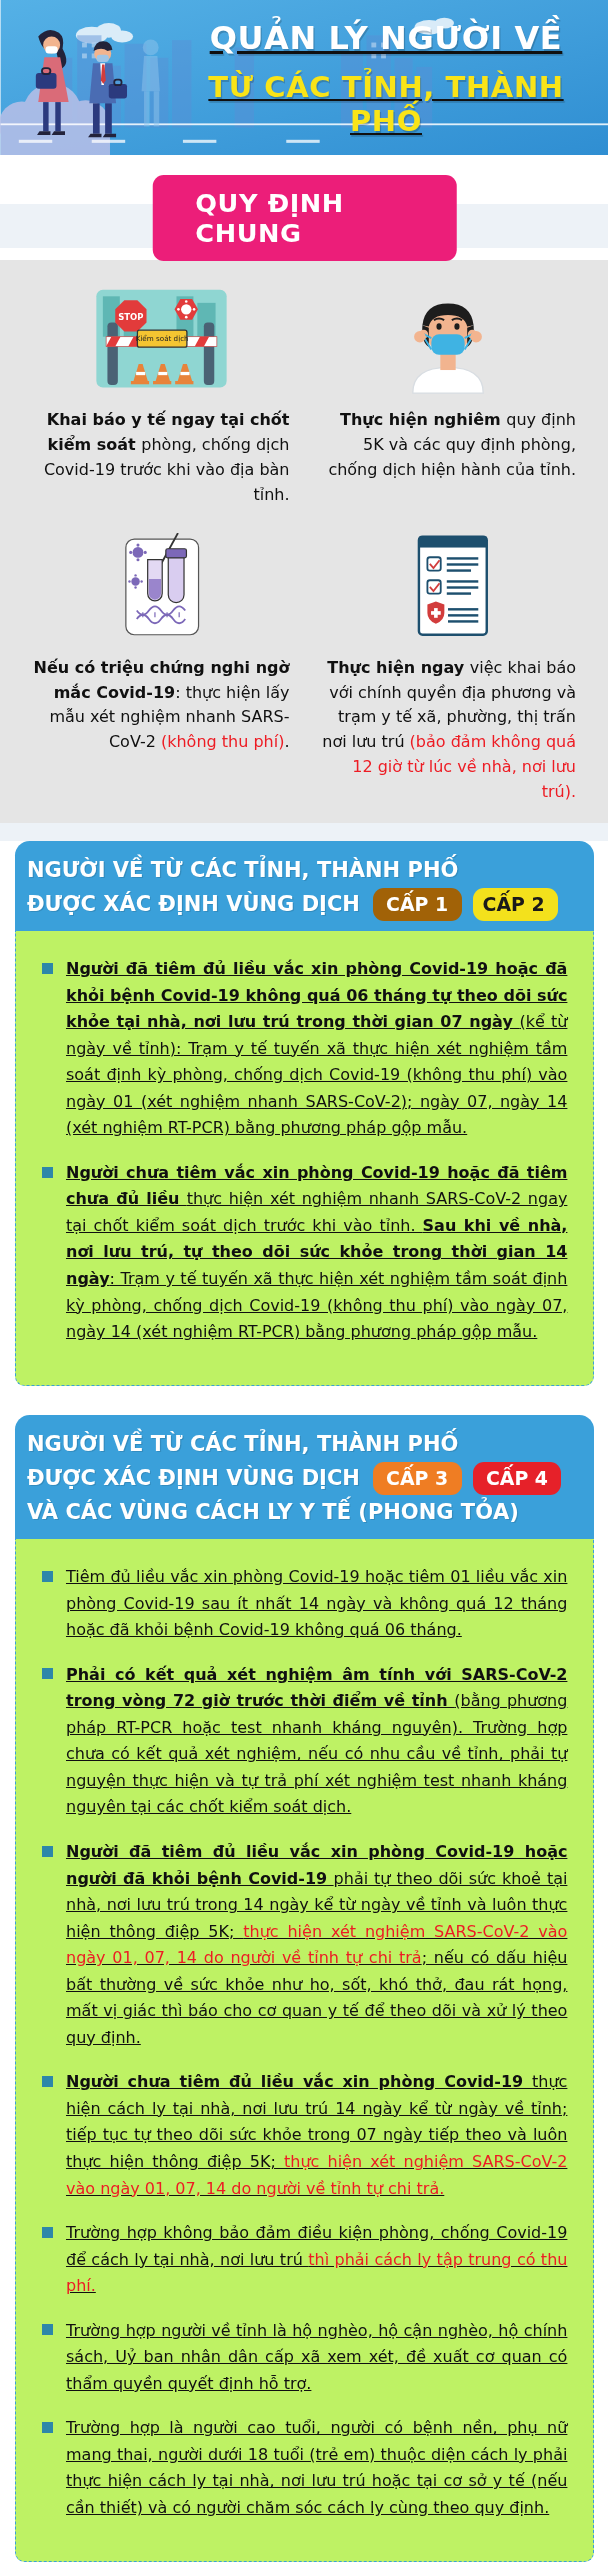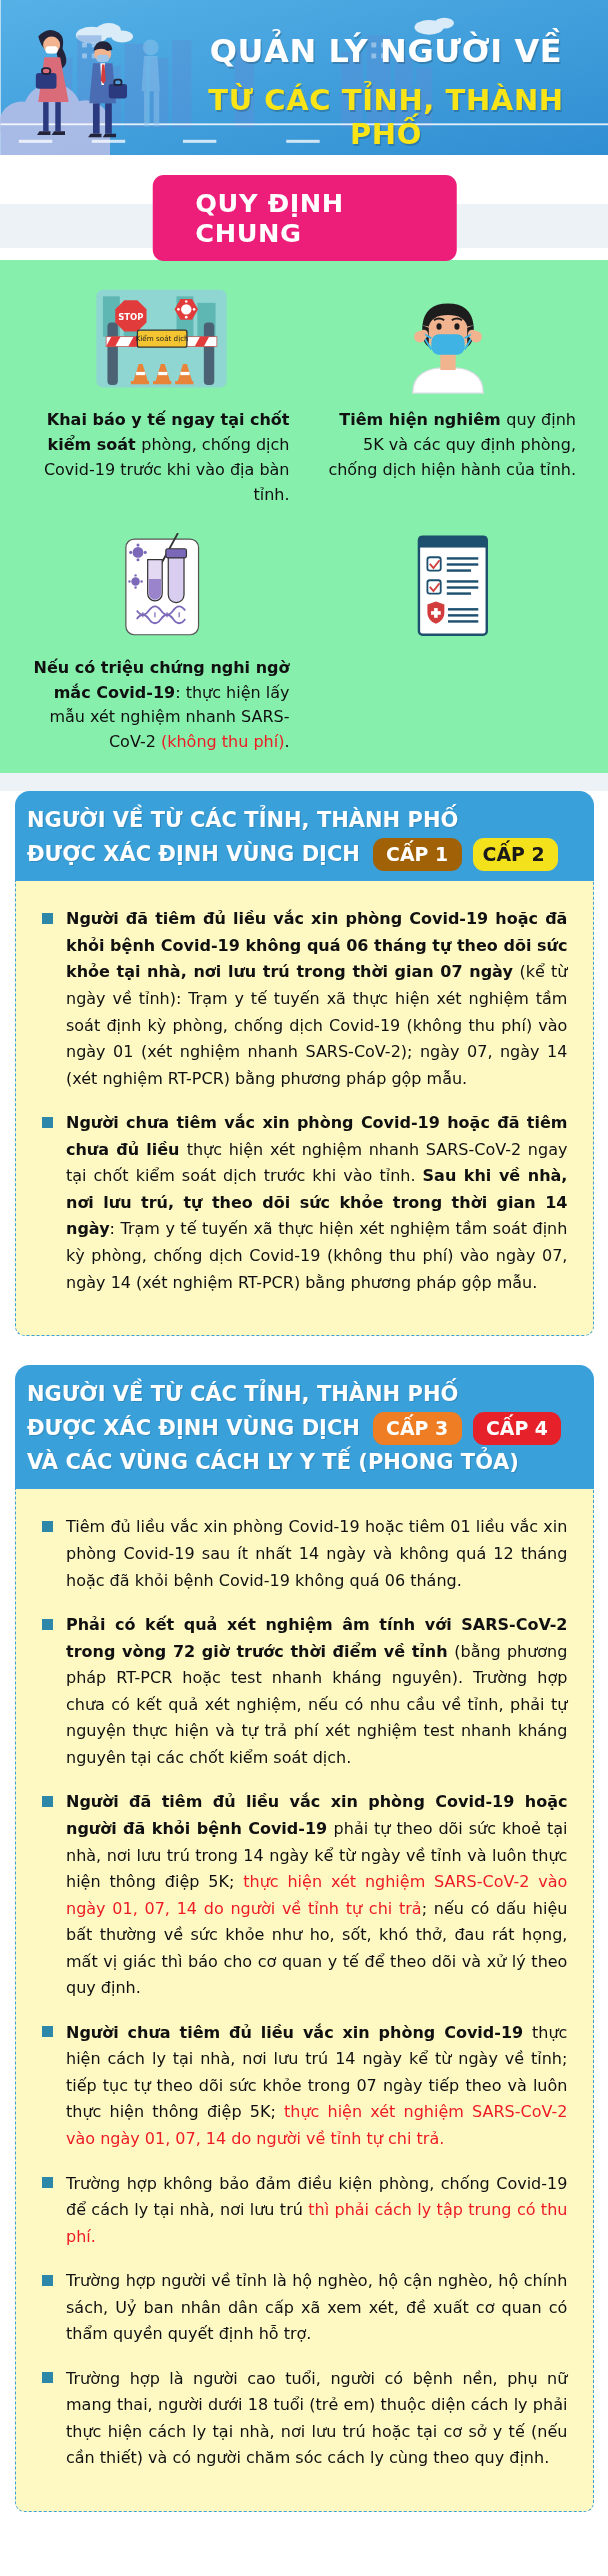--- a/index.html
+++ b/index.html
@@ -2,46 +2,46 @@
 <html style="font-size:9.7px"><head>
 <meta charset="utf-8">
 <style>
   html,body{margin:0;padding:0;}
   body{width:609px;background:#ffffff;font-family:"DejaVu Sans","Liberation Sans",sans-serif;color:#101010;}
   .page{width:609px;overflow:hidden;background:#fff;}
 
   
   .hero{position:relative;width:609px;height:155px;overflow:hidden;}
   .hero svg{position:absolute;inset:0;}
-  .hero-titles{position:absolute;left:176px;top:32px;width:420px;text-align:center;}
+  .hero-titles{position:absolute;left:176px;top:19px;width:420px;text-align:center;text-decoration:underline;}
   .hero-t1{font-size:32px;font-weight:800;color:#ffffff;letter-spacing:0.6px;text-shadow:1.2px 1.8px 0 rgba(0,0,0,.18);}
   .hero-t2{font-size:29px;font-weight:800;color:#f9e418;margin-top:13.4px;letter-spacing:0.6px;text-shadow:1.2px 1.8px 0 rgba(0,0,0,.18);}
 
   
   .btn-zone{position:relative;height:105px;}
   .gray-bar{position:absolute;left:0;right:0;top:49px;height:44px;background:#edf2f7;}
   .pink-btn{position:absolute;left:50%;transform:translateX(-50%);top:19.5px;background:#ec1e79;color:#fff;
     font-size:25.6px;font-weight:800;padding:13.4px 43px;border-radius:11px;letter-spacing:0.6px;}
 
   
-  .general-grid{display:grid;grid-template-columns:1fr 1fr;column-gap:30px;row-gap:16px;padding:16px 33px 18px 33px;background:#86efac;}
+  .general-grid{display:grid;grid-template-columns:1fr 1fr;column-gap:30px;row-gap:16px;padding:16px 33px 18px 33px;background:#e5e5e5;}
   .g-item{display:flex;flex-direction:column;align-items:center;}
   .g-icon{height:125px;display:flex;align-items:center;justify-content:center;}
   .g-text{margin:7.3px 0 0 0;font-size:16px;line-height:1.55;text-align:right;}
 
   .band2{height:18px;background:#edf2f7;}
 
   
   .rule-section{margin:0 15px;}
   .sec-gap{height:29px;background:#fff;}
   .sec-header{background:#3aa0da;border-radius:14.6px 14.6px 0 0;text-align:left;color:#fff;
     font-weight:800;font-size:21px;line-height:1.62;padding:12px 12px 9.7px 12px;text-shadow:1.2px 1.2px 0 rgba(0,0,0,.12);}
   .sec-line{white-space:nowrap;}
   .hbadge{display:inline-block;border-radius:11px;padding:0.6px 13.4px 1.8px 13.4px;font-size:.9em;margin:0 5.5px;vertical-align:baseline;text-shadow:none;}
-  .sec-body{background:#fef9c3;border:1.2px dashed #3aa0da;border-top:none;border-radius:0 0 9.7px 9.7px;padding:18px 25.6px 21px 25.6px;}
+  .sec-body{background:#bef264;border:1.2px dashed #3aa0da;border-top:none;border-radius:0 0 9.7px 9.7px;padding:18px 25.6px 21px 25.6px;text-decoration:underline;}
   .bullet{display:flex;gap:13.4px;margin:18px 0;}
   .bullet:first-child{margin-top:7.3px;}
   .sq{flex:0 0 11px;width:11px;height:11px;background:#2d87a9;margin-top:6.7px;}
   .bullet p{margin:0;font-size:16px;line-height:1.66;text-align:justify;}
   .seg-b{font-weight:800;}
   .seg-r{color:#ed1c24;}
 </style>
 </head>
 <body>
 
@@ -220,21 +220,21 @@
           <path d="M78 58 q8 -5 16 0" stroke="#1d1d1d" stroke-width="3" fill="none"></path>
           <path d="M106 58 q8 -5 16 0" stroke="#1d1d1d" stroke-width="3" fill="none"></path>
           <circle cx="62" cy="80" r="7" fill="#f2b48f"></circle>
             <circle cx="138" cy="80" r="7" fill="#f2b48f"></circle>
           <rect x="74" y="80" width="52" height="32" rx="12" fill="#3fb3e3"></rect>
           <path d="M74 86 L62 80 M74 104 L62 84 M126 86 L138 80 M126 104 L138 84" stroke="#3fb3e3" stroke-width="3" fill="none"></path>
           <circle cx="56" cy="84" r="9" fill="#f2b48f"></circle>
             <circle cx="144" cy="84" r="9" fill="#f2b48f"></circle>
         </svg>
       </div>
-      <p class="g-text"><span class="seg-b">Tiêm hiện nghiêm </span><span class="seg-n">quy định 5K và các quy định phòng, chống dịch hiện hành của tỉnh.</span></p>
+      <p class="g-text"><span class="seg-b">Thực hiện nghiêm </span><span class="seg-n">quy định 5K và các quy định phòng, chống dịch hiện hành của tỉnh.</span></p>
     </div>
 
     <div class="g-item">
       <div class="g-icon">
         <svg viewBox="0 0 200 175" width="122" height="106">
           <rect x="42" y="10" width="120" height="158" rx="14" fill="#ffffff" stroke="#555555" stroke-width="2"></rect>
           <line x1="128" y1="0" x2="92" y2="66" stroke="#333333" stroke-width="3"></line>
           <ellipse cx="92" cy="68" rx="5" ry="8" fill="#e8d9c8"></ellipse>
           <path d="M78 44 h24 v56 a12 12 0 0 1 -24 0 z" fill="#e3d9f3" stroke="#333333" stroke-width="2"></path>
           <path d="M80 76 h20 v24 a10 10 0 0 1 -20 0 z" fill="#9a85cc"></path>
@@ -284,20 +284,21 @@
           <g>
             <path d="M66 118 l14 -5 14 5 0 14 q0 12 -14 18 q-14 -6 -14 -18z" fill="#d23c3c"></path>
             <rect x="77" y="124" width="6" height="16" fill="#ffffff"></rect>
               <rect x="72" y="129" width="16" height="6" fill="#ffffff"></rect>
             <rect x="100" y="124" width="50" height="4" fill="#1d4f6e"></rect>
               <rect x="100" y="134" width="50" height="4" fill="#1d4f6e"></rect>
               <rect x="100" y="144" width="50" height="4" fill="#1d4f6e"></rect>
           </g>
         </svg>
       </div>
+      <p class="g-text"><span class="seg-b">Thực hiện ngay </span><span class="seg-n">việc khai báo với chính quyền địa phương và trạm y tế xã, phường, thị trấn nơi lưu trú </span><span class="seg-r">(bảo đảm không quá 12 giờ từ lúc về nhà, nơi lưu trú).</span></p>
     </div>
   </section>
 
   <div class="band2"></div>
 
   <section class="rule-section">
     <div class="sec-header">
       <div class="sec-line"><span class="seg-n">NGƯỜI VỀ TỪ CÁC TỈNH, THÀNH PHỐ</span></div>
       <div class="sec-line"><span class="seg-n">ĐƯỢC XÁC ĐỊNH VÙNG DỊCH </span><span class="hbadge" style="background: #a16207; color: rgb(255, 255, 255);">CẤP 1</span><span class="hbadge" style="background: rgb(243, 225, 28); color: rgb(26, 26, 26); padding-left: 10px;">CẤP 2</span></div>
     </div>

